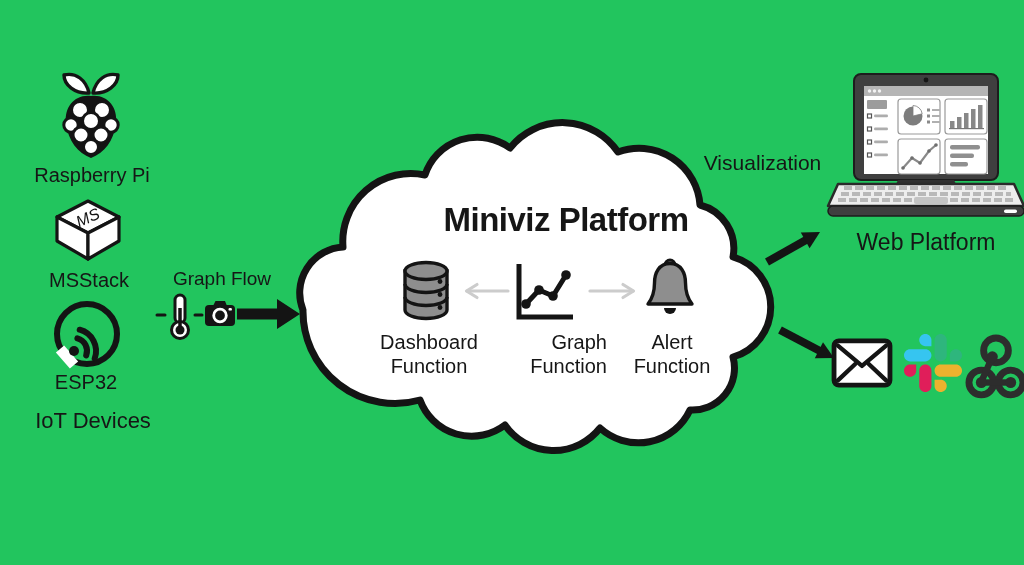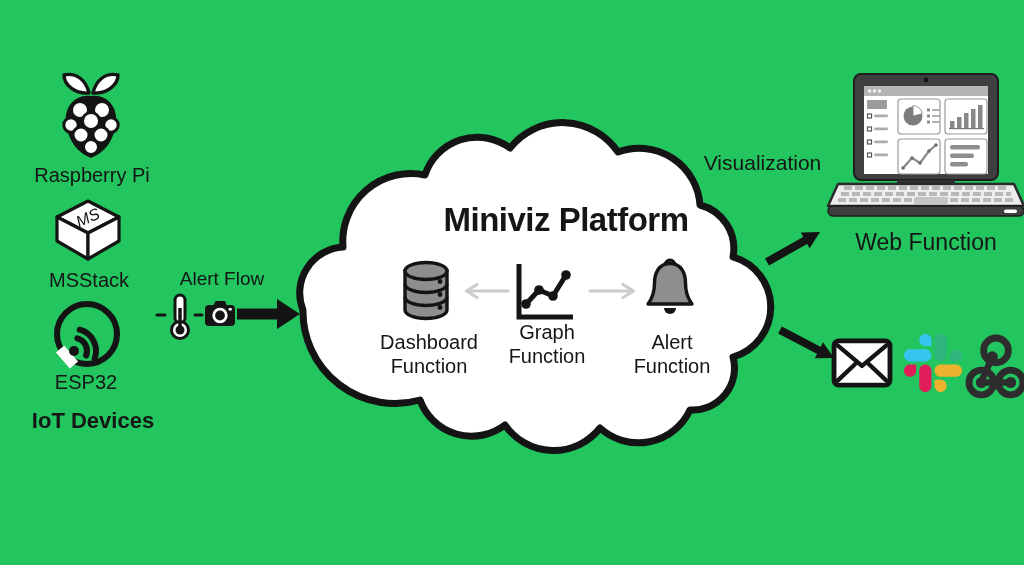--- a/index.html
+++ b/index.html
@@ -5,21 +5,21 @@
   html,body{margin:0;padding:0;background:#ffffff;}
   #stage{
     position:relative;width:1024px;height:565px;background:#22c55e;overflow:hidden;
     font-family:"Liberation Sans", sans-serif;color:#161616;
   }
   .abs{position:absolute;}
   .lbl{text-align:center;line-height:1.2;color:#161616;}
   .lbl-20{font-size:20px;}
   .lbl-19{font-size:19px;}
   .lbl-23{font-size:23px;}
-  .bold{font-weight:700;}
+  .bold{font-weight:400;}
   .title{font-size:33px;font-weight:700;letter-spacing:-0.5px;text-align:center;}
   svg{display:block;overflow:visible;}
 </style>
 </head>
 <body>
 
 <div id="stage">
 
   <svg class="abs" style="left:56px;top:70px;" width="70" height="90" viewBox="0 0 70 90">
     <path d="M33 23 C30 10 20 2 8 5 C8 15 19 24 33 23 Z" fill="#fff" stroke="#141414" stroke-width="3.4" stroke-linejoin="round"></path>
@@ -48,21 +48,21 @@
     <circle cx="35" cy="37" r="30" fill="none" stroke="#141414" stroke-width="6"></circle>
     <line x1="8" y1="52" x2="22" y2="68" stroke="#ffffff" stroke-width="11"></line>
     <path d="M25.4 41.4 A 13 13 0 0 1 34.2 58.4" fill="none" stroke="#141414" stroke-width="6" stroke-linecap="round"></path>
     <path d="M27.7 32.7 A 22 22 0 0 1 42.7 61.5" fill="none" stroke="#141414" stroke-width="6" stroke-linecap="round"></path>
     <circle cx="22" cy="54" r="5" fill="#141414"></circle>
   </svg>
   <div class="abs lbl lbl-20" style="left:16px;top:370px;width:140px;">ESP32</div>
 
   <div class="abs lbl bold" style="left:13px;top:408px;width:160px;font-size:22px;">IoT Devices</div>
 
-  <div class="abs lbl lbl-19" style="left:157px;top:268px;width:130px;">Alert Flow</div>
+  <div class="abs lbl lbl-19" style="left:157px;top:268px;width:130px;">Graph Flow</div>
 
   <svg class="abs" style="left:156px;top:293px;" width="48" height="48" viewBox="0 0 48 48">
     <line x1="1" y1="22" x2="9" y2="22" stroke="#141414" stroke-width="3" stroke-linecap="round"></line>
     <line x1="39" y1="22" x2="46" y2="22" stroke="#141414" stroke-width="3" stroke-linecap="round"></line>
     <rect x="19" y="2" width="10" height="28" rx="5" fill="#fff" stroke="#141414" stroke-width="3"></rect>
     <circle cx="24" cy="37" r="8.5" fill="#fff" stroke="#141414" stroke-width="3"></circle>
     <line x1="24" y1="15" x2="24" y2="33" stroke="#141414" stroke-width="3.5"></line>
     <circle cx="24" cy="37" r="4.5" fill="#141414"></circle>
   </svg>
 
@@ -117,21 +117,21 @@
   </svg>
 
   <svg class="abs" style="left:513px;top:261px;" width="62" height="60" viewBox="0 0 62 60">
     <path d="M6 3 V56 H60" fill="none" stroke="#141414" stroke-width="5"></path>
     <polyline points="13,43 26,29 40,35 53,14" fill="none" stroke="#141414" stroke-width="5" stroke-linejoin="round"></polyline>
     <circle cx="13" cy="43" r="4.8" fill="#141414"></circle>
     <circle cx="26" cy="29" r="4.8" fill="#141414"></circle>
     <circle cx="40" cy="35" r="4.8" fill="#141414"></circle>
     <circle cx="53" cy="14" r="4.8" fill="#141414"></circle>
   </svg>
-  <div class="abs lbl lbl-20" style="left:487px;top:320px;width:120px;">
+  <div class="abs lbl lbl-20" style="left:487px;top:330px;width:120px;text-align:right;">
     <div>Graph</div>
     <div>Function</div>
   </div>
 
   <svg class="abs" style="left:586px;top:282px;" width="52" height="18" viewBox="0 0 52 18">
     <line x1="4" y1="9" x2="47" y2="9" stroke="#cccccc" stroke-width="3.2" stroke-linecap="round"></line>
     <path d="M37 2.5 L47.5 9 L37 15.5" fill="none" stroke="#cccccc" stroke-width="3.2" stroke-linecap="round" stroke-linejoin="round"></path>
   </svg>
 
   <svg class="abs" style="left:645px;top:257px;" width="50" height="64" viewBox="0 0 50 64">
@@ -222,21 +222,21 @@
     <path d="M10 112 L186 112 L196 134 L0 134 Z" fill="#ededed" stroke="#2a2a2a" stroke-width="2.5" stroke-linejoin="round"></path>
     <line x1="16" y1="116" x2="180" y2="116" stroke="#b8b8b8" stroke-width="4" stroke-dasharray="8 3"></line>
     <line x1="13" y1="122" x2="183" y2="122" stroke="#b8b8b8" stroke-width="4" stroke-dasharray="8 3"></line>
     <line x1="10" y1="128" x2="84" y2="128" stroke="#b8b8b8" stroke-width="4" stroke-dasharray="8 3"></line>
     <line x1="122" y1="128" x2="186" y2="128" stroke="#b8b8b8" stroke-width="4" stroke-dasharray="8 3"></line>
     <rect x="86" y="125" width="34" height="7" rx="2" fill="#c4c4c4"></rect>
     <rect x="0" y="134" width="196" height="10" rx="5" fill="#3f3f3f" stroke="#1d1d1d" stroke-width="1.5"></rect>
     <rect x="176" y="137.5" width="13" height="3.5" rx="1.75" fill="#ffffff"></rect>
   </svg>
 
-  <div class="abs lbl lbl-23" style="left:828px;top:229px;width:196px;">Web Function</div>
+  <div class="abs lbl lbl-23" style="left:828px;top:229px;width:196px;">Web Platform</div>
 
   <svg class="abs" style="left:831px;top:336px;" width="62" height="54" viewBox="0 0 64 56">
     <rect x="3" y="5" width="58" height="46" rx="5" fill="#ffffff" stroke="#141414" stroke-width="5"></rect>
     <path d="M7 10 L32 31 L57 10" fill="none" stroke="#141414" stroke-width="4.5" stroke-linejoin="round" stroke-linecap="round"></path>
     <path d="M7 46 L25 29" fill="none" stroke="#141414" stroke-width="4.5" stroke-linecap="round"></path>
     <path d="M57 46 L39 29" fill="none" stroke="#141414" stroke-width="4.5" stroke-linecap="round"></path>
   </svg>
 
   <svg class="abs" style="left:904px;top:334px;" width="58" height="58" viewBox="0 0 122.8 122.8">
     <path d="M25.8 77.6c0 7.1-5.8 12.9-12.9 12.9S0 84.7 0 77.6s5.8-12.9 12.9-12.9h12.9v12.9zM32.3 77.6c0-7.1 5.8-12.9 12.9-12.9s12.9 5.8 12.9 12.9v32.3c0 7.1-5.8 12.9-12.9 12.9s-12.9-5.8-12.9-12.9V77.6z" fill="#E01E5A"></path>

